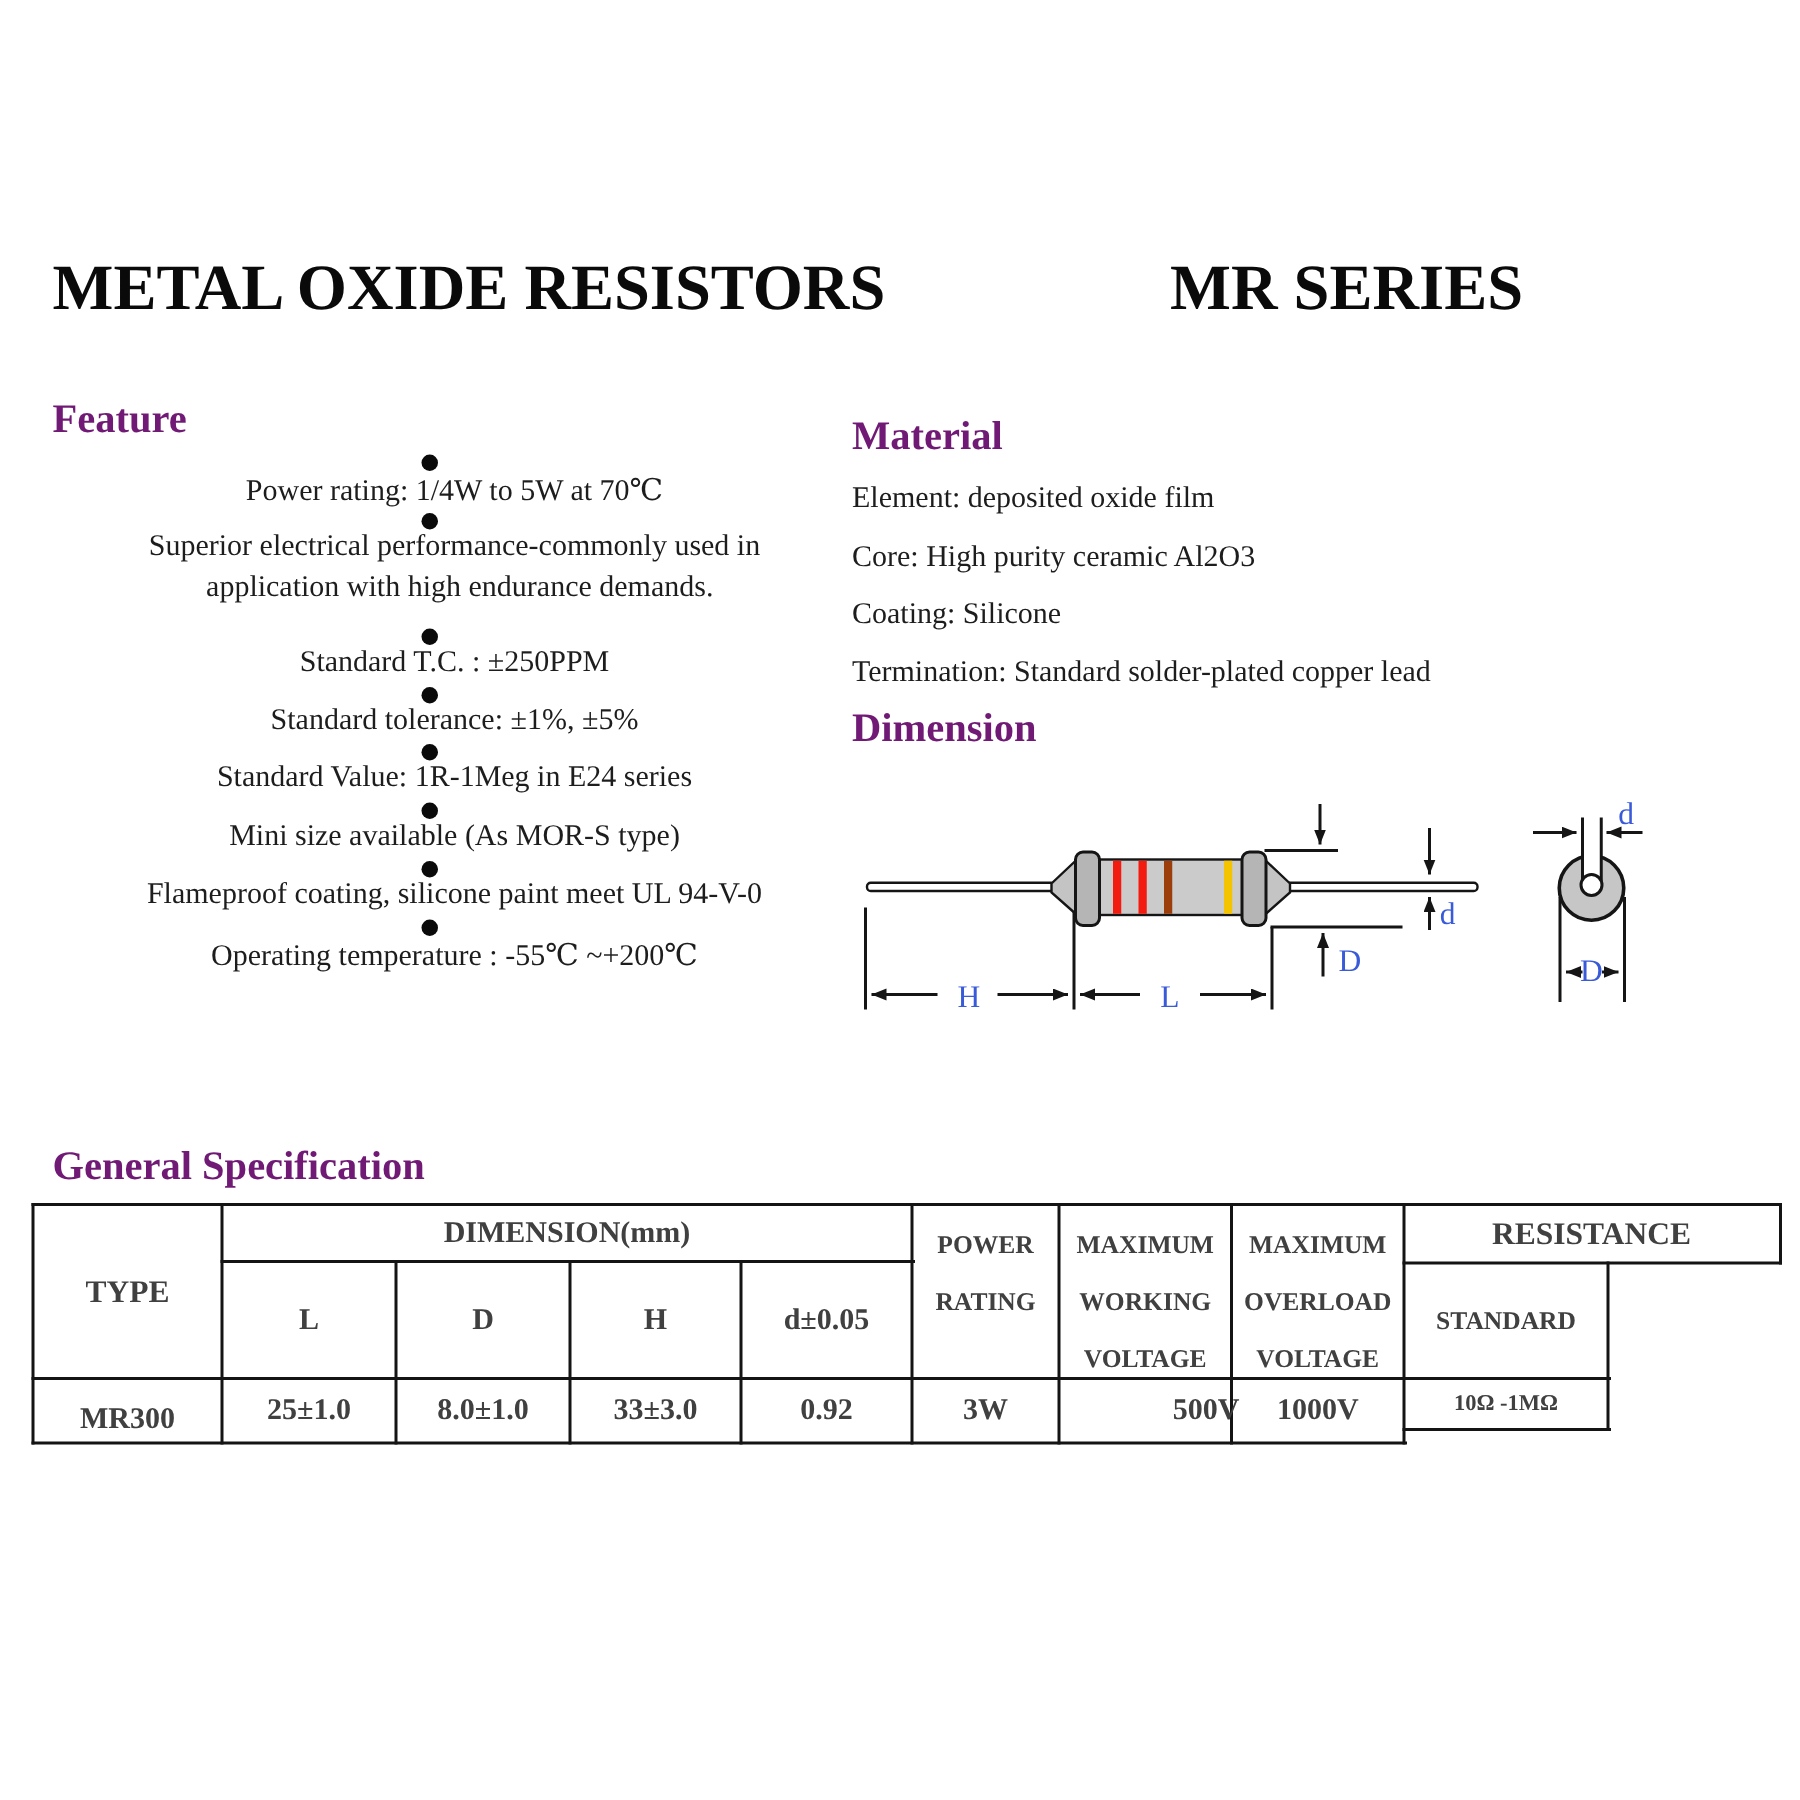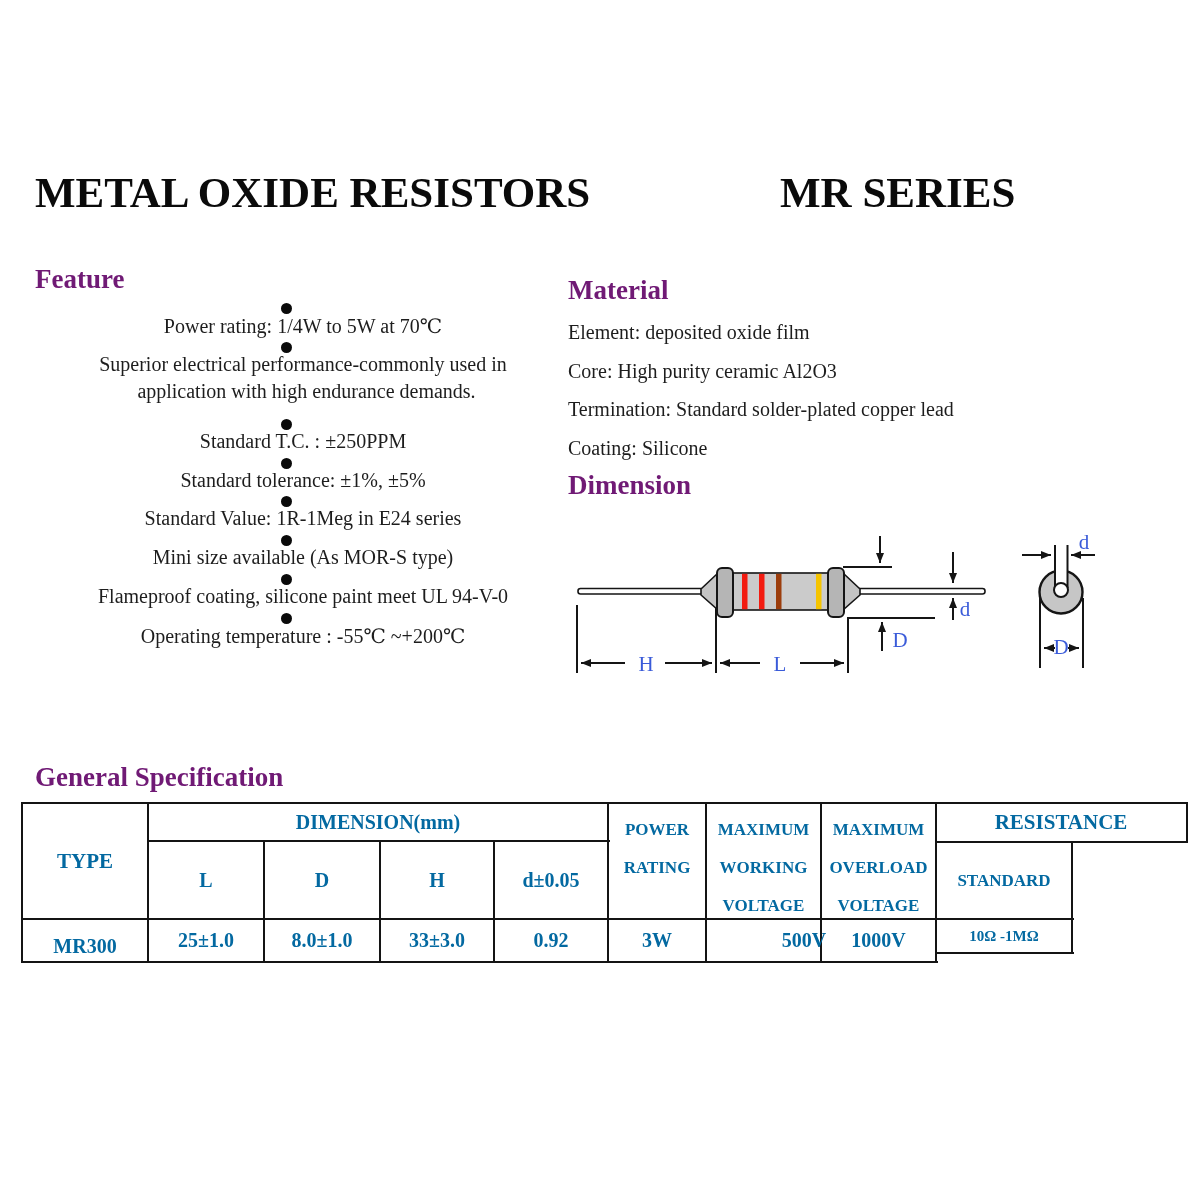--- a/index.html
+++ b/index.html
@@ -13,21 +13,21 @@
   .ftext{margin-left:36px;}
   .fcont{margin-left:43px;}
   .mlist{position:absolute;left:568px;top:313px;width:480px;}
   .mline{height:38.7px;display:flex;align-items:center;font-size:20px;white-space:nowrap;}
   
   .tbl{position:absolute;left:21px;top:802px;width:1167px;height:162px;}
   .hl,.vl{position:absolute;background:#141414;}
   .hl{height:2.4px;}
   .vl{width:2.4px;}
   .c{position:absolute;display:flex;align-items:center;justify-content:center;
-     font-weight:bold;color:#0369a1;font-size:20px;white-space:nowrap;}
+     font-weight:bold;color:#404040;font-size:20px;white-space:nowrap;}
   .c3{flex-direction:column;justify-content:flex-start;padding-top:7px;font-size:17px;line-height:38px;box-sizing:border-box;}
   .val{font-weight:bold;}
   svg text{font-family:"Liberation Serif","DejaVu Serif",serif;}
 </style>
 </head>
 <body>
 
 <div class="page">
 
   <div class="title" style="left:35px;">METAL OXIDE RESISTORS</div>
@@ -69,22 +69,22 @@
     <div class="fline">
         <span class="bullet"></span>
         <span class="ftext">Operating temperature : -55℃ ~+200℃</span>
       </div>
   </div>
 
   <div class="redhead" style="left:568px;top:275px;">Material</div>
   <div class="mlist">
     <div class="mline">Element: deposited oxide film</div>
     <div class="mline">Core: High purity ceramic Al2O3</div>
+    <div class="mline">Coating: Silicone</div>
     <div class="mline">Termination: Standard solder-plated copper lead</div>
-    <div class="mline">Coating: Silicone</div>
   </div>
 
   <div class="redhead" style="left:568px;top:470px;">Dimension</div>
 
   <svg style="position:absolute;left:560px;top:520px;" width="550" height="170" viewBox="0 0 550 170">
     <defs>
       <marker id="ar" markerWidth="11" markerHeight="9" refX="10" refY="4" orient="auto" markerUnits="userSpaceOnUse">
         <path d="M0,0 L10,4 L0,8 z" fill="#151515"></path>
       </marker>
     </defs>

